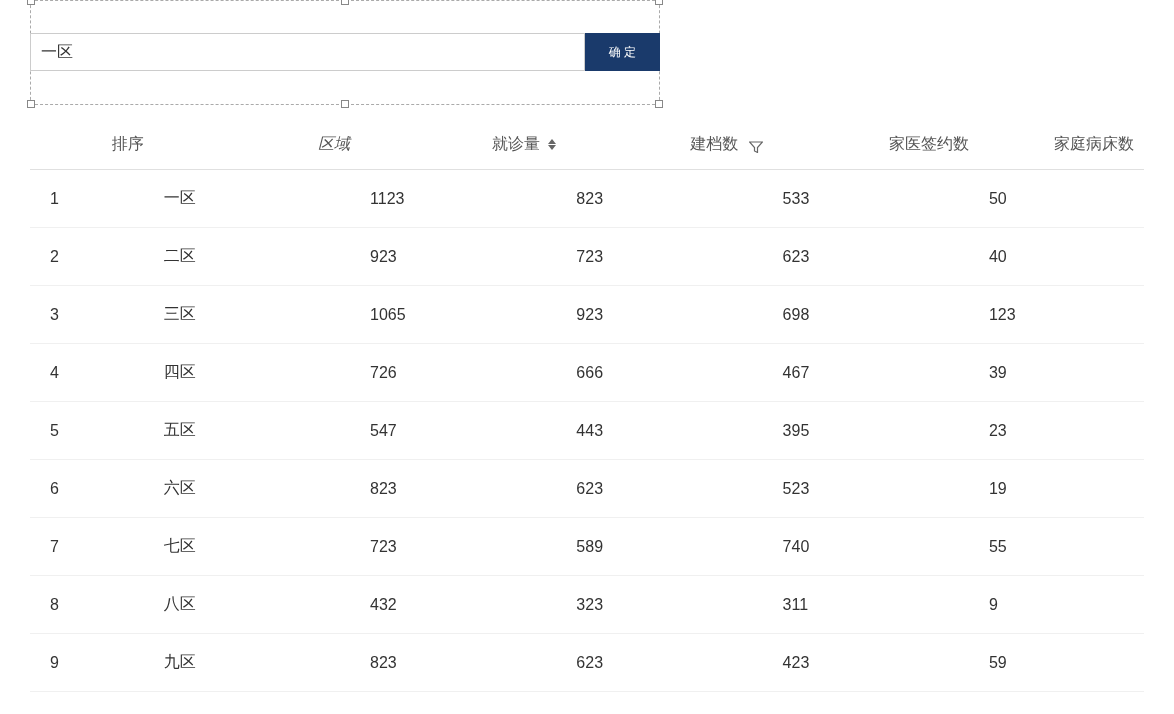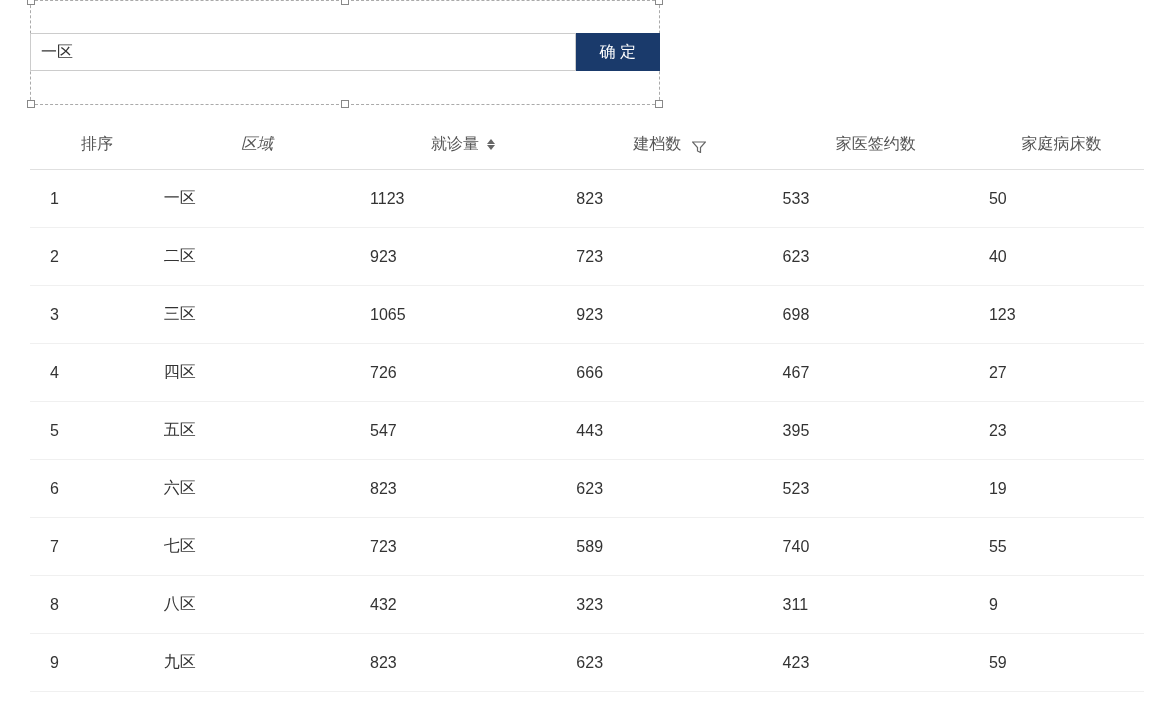--- a/index.html
+++ b/index.html
@@ -68,41 +68,41 @@
       font-family: "Microsoft YaHei", "PingFang SC", sans-serif;
       outline: none;
       color: #333;
     }
     .confirm-btn {
       height: 38px;
       padding: 0 24px;
       background: #1a3a6b;
       color: #fff;
       border: none;
-      font-size: 16px;
+      font-size: 12px;
       font-family: "Microsoft YaHei", "PingFang SC", sans-serif;
       cursor: pointer;
       white-space: nowrap;
     }
 
     
     .table-area {
       position: absolute;
       top: 120px;
       left: 30px;
       right: 30px;
     }
 
     .data-table {
       width: 100%;
       border-collapse: collapse;
     }
 
     .data-table thead tr th {
-      text-align: center;
+      text-align: right;
       padding: 14px 10px;
       font-weight: 500;
       color: #555;
       border-bottom: 1px solid #e0e0e0;
       white-space: nowrap;
     }
 
     .data-table thead tr th:first-child {
       padding-left: 20px;
     }
@@ -233,21 +233,21 @@
           <td>923</td>
           <td>698</td>
           <td>123</td>
         </tr>
         <tr>
           <td>4</td>
           <td>四区</td>
           <td>726</td>
           <td>666</td>
           <td>467</td>
-          <td>27</td>
+          <td>39</td>
         </tr>
         <tr>
           <td>5</td>
           <td>五区</td>
           <td>547</td>
           <td>443</td>
           <td>395</td>
           <td>23</td>
         </tr>
         <tr>

